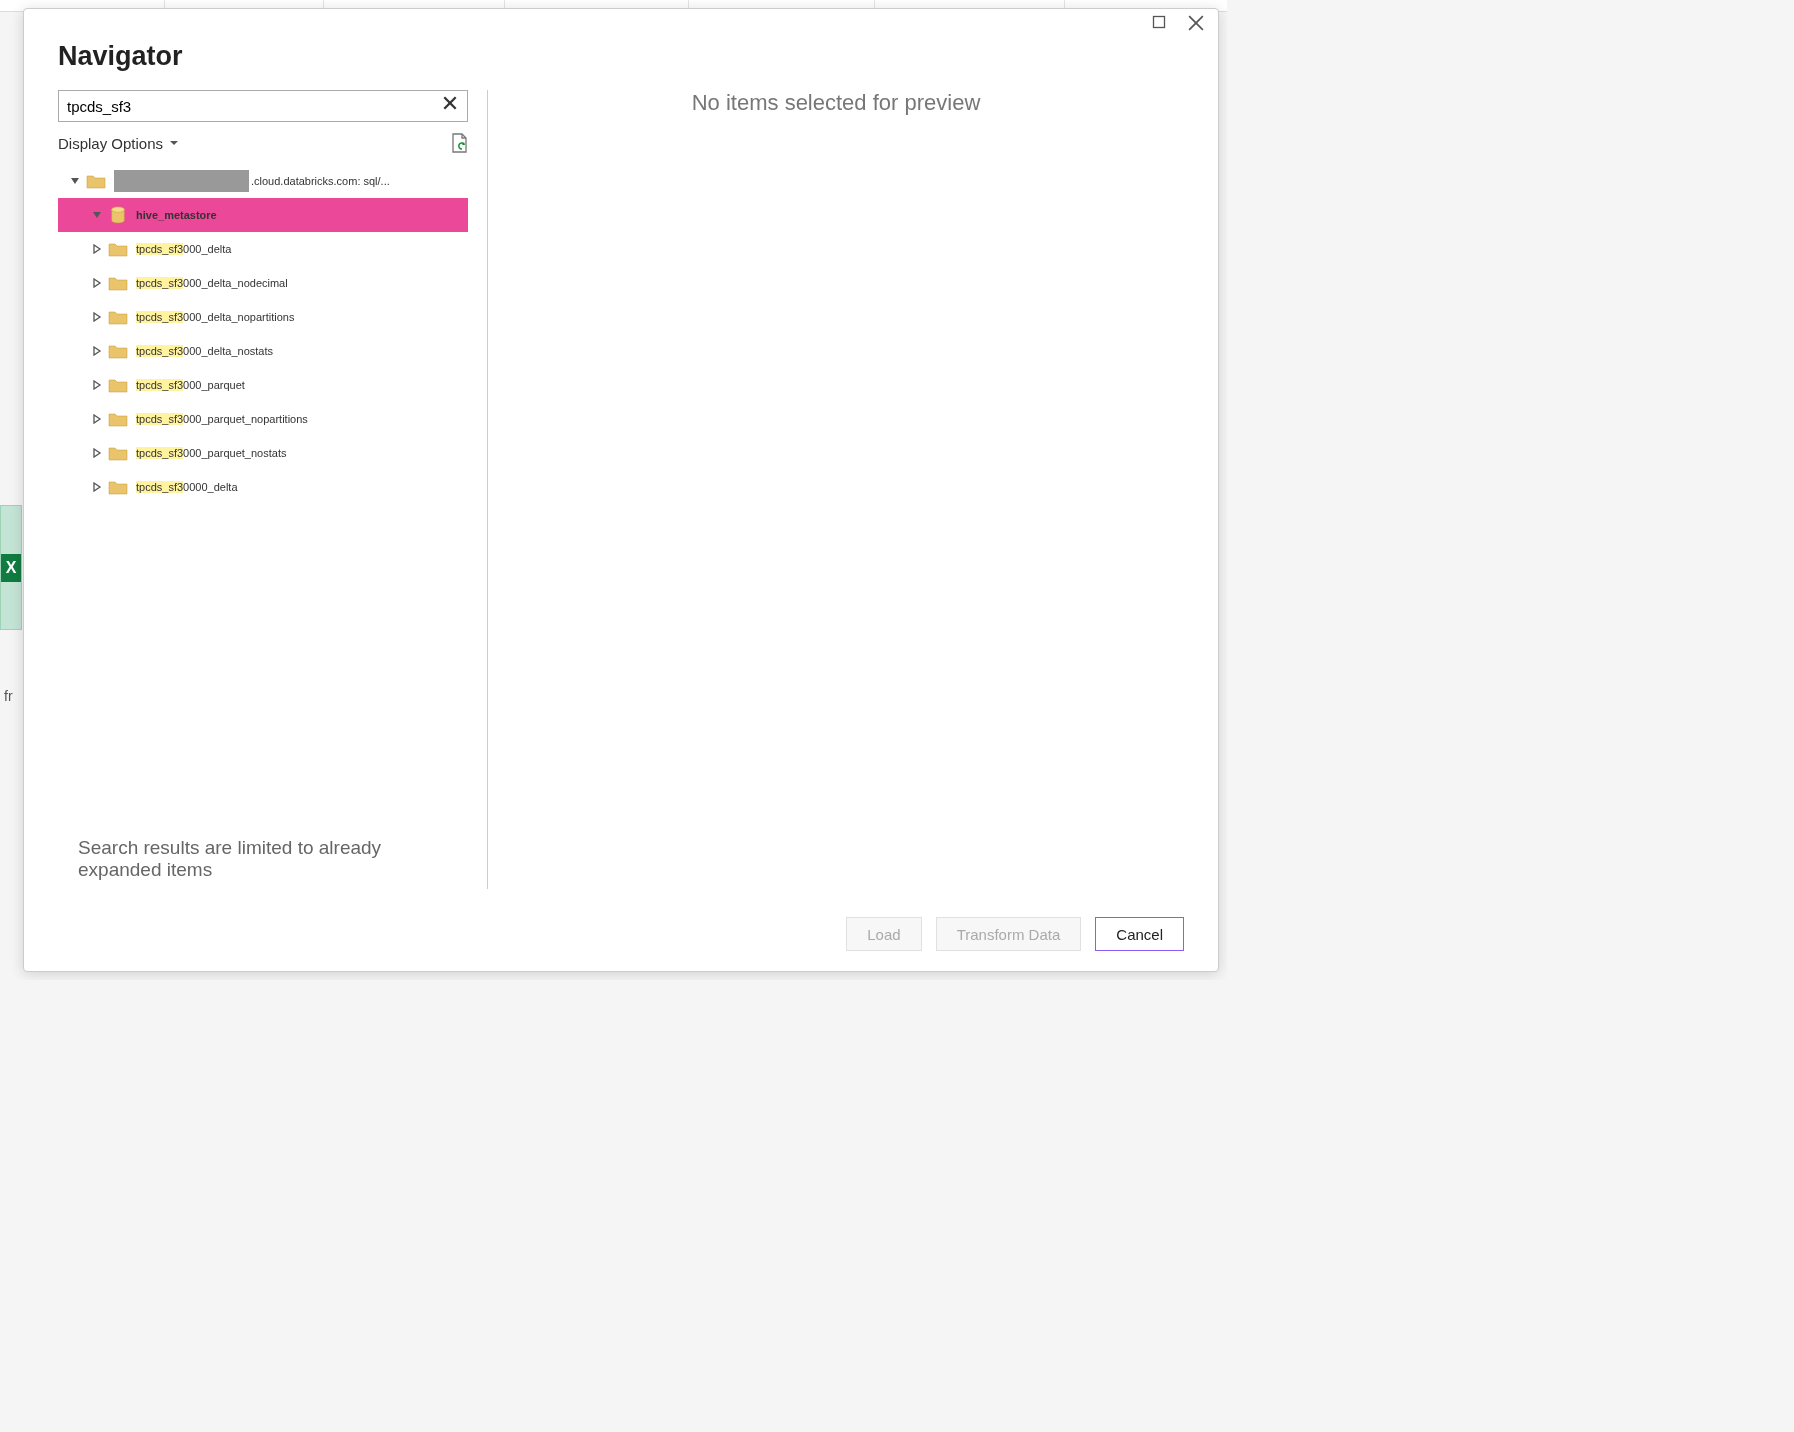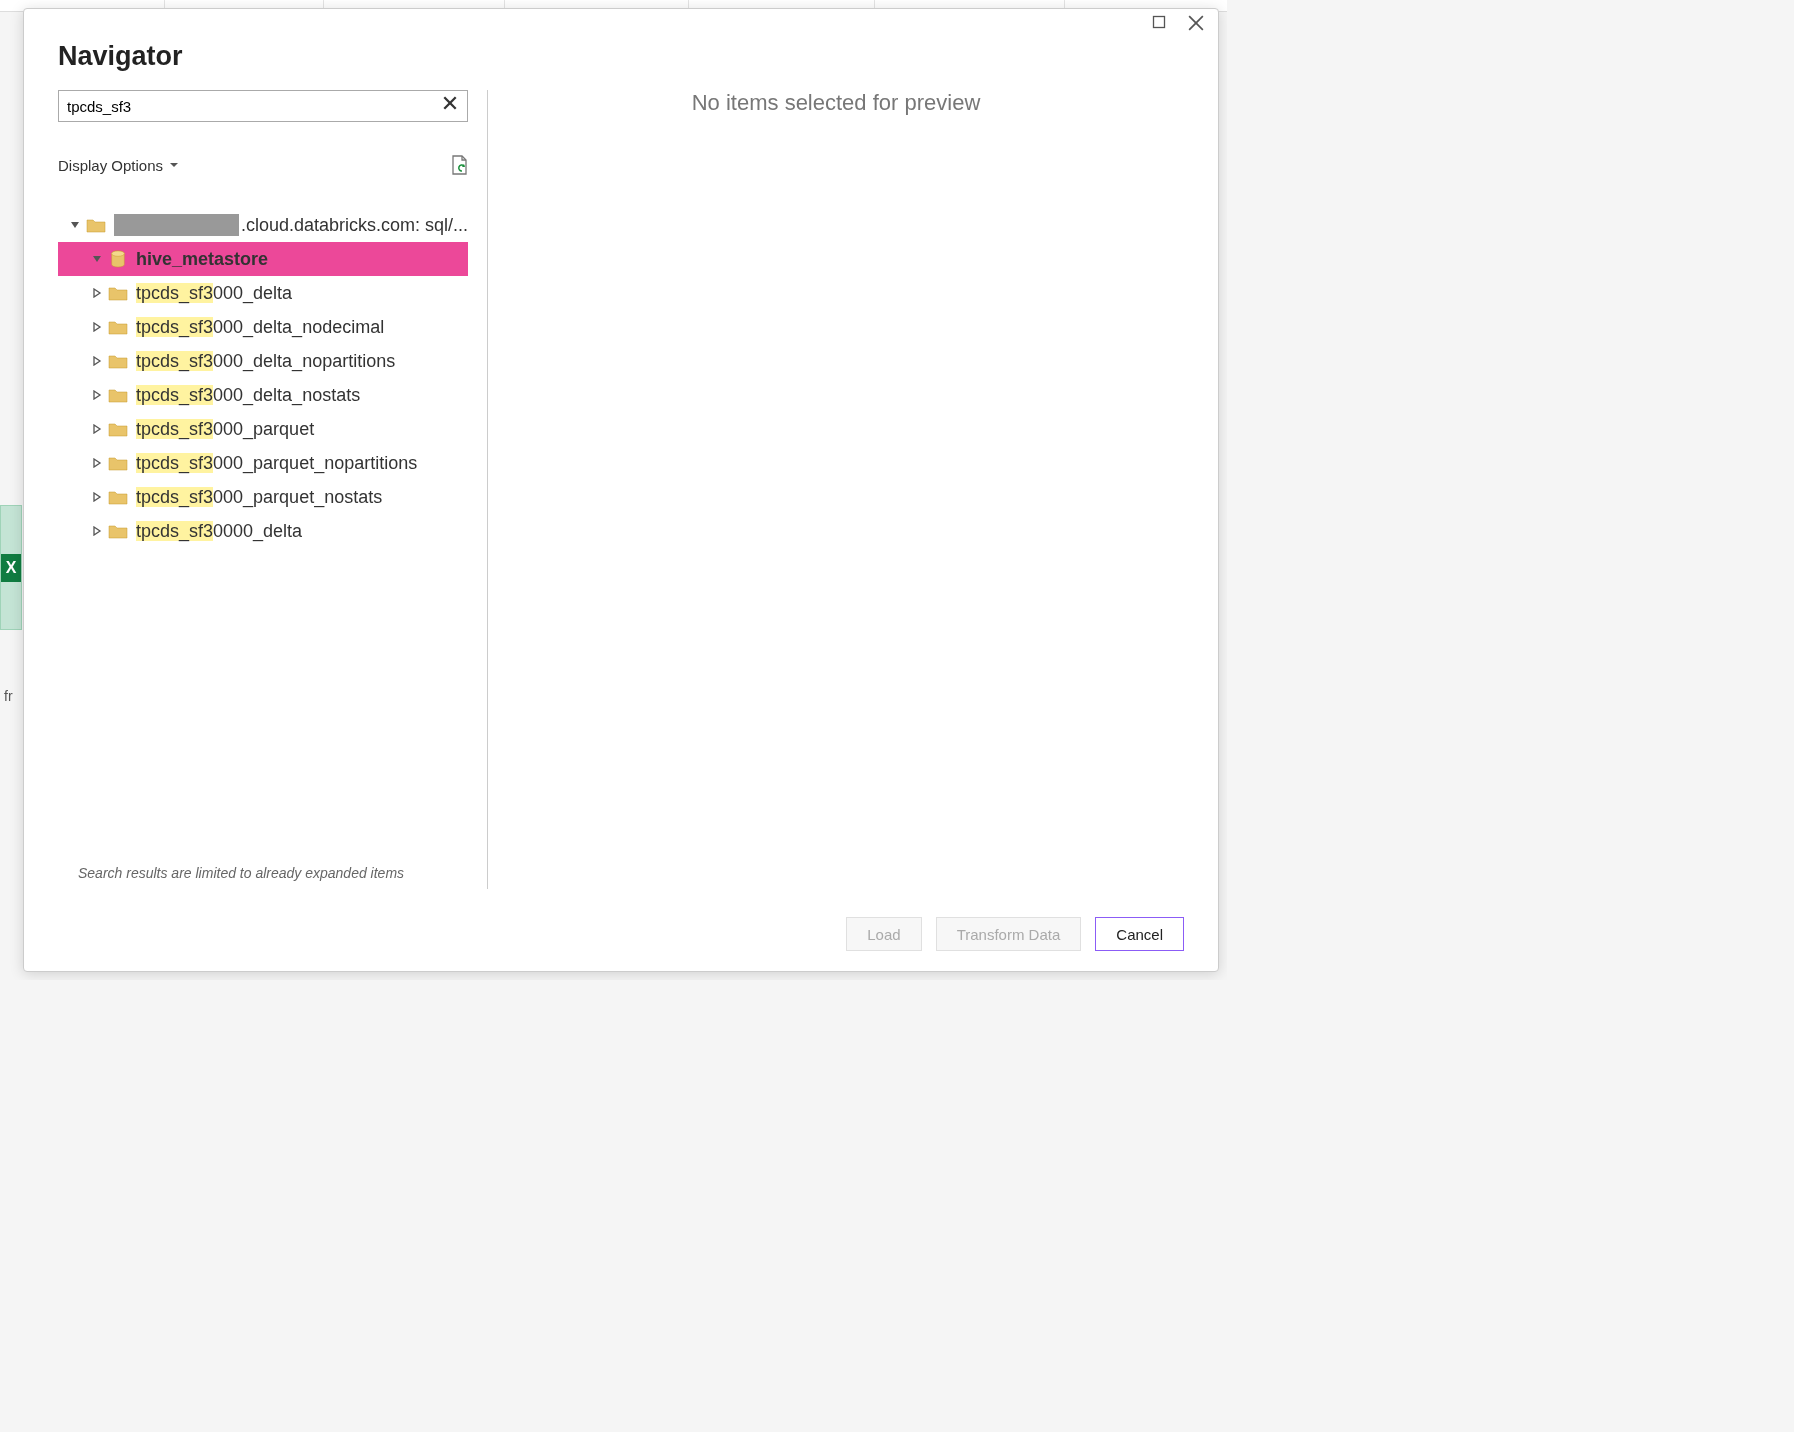--- a/index.html
+++ b/index.html
@@ -87,21 +87,20 @@
     flex: 1;
     display: flex;
     min-height: 0;
   }
   .left-pane {
     width: 430px;
     display: flex;
     flex-direction: column;
     border-right: 1px solid #ccc;
     padding-right: 20px;
-    gap: 22px;
   }
   .search-wrap {
     position: relative;
     width: 410px;
   }
   .search-input {
     width: 100%;
     height: 32px;
     border: 1px solid #aaa;
     padding: 4px 30px 4px 8px;
@@ -136,21 +135,21 @@
     color: #555;
   }
   .refresh-icon {
     width: 18px; height: 22px;
     color: #555;
     cursor: pointer;
   }
   .tree {
     margin-top: 10px;
     width: 410px;
-    font-size: 18px;
+    font-size: 11px;
     line-height: 34px;
     user-select: none;
   }
   .row {
     display: flex;
     align-items: center;
     height: 34px;
     white-space: nowrap;
     overflow: hidden;
     text-overflow: ellipsis;
@@ -176,23 +175,22 @@
     display: inline-block;
     width: 135px; height: 22px;
     background: #999;
     vertical-align: middle;
     margin-right: 2px;
   }
   .hl { background: #fff3a0; }
   .search-note {
     margin-top: auto;
     margin-bottom: 8px;
-    font-style: italic;
     color: #666;
-    font-size: 14px;
+    font-size: 19px;
     padding-left: 20px;
   }
   .right-pane {
     flex: 1;
     display: flex;
     align-items: flex-start;
     justify-content: center;
   }
   .preview-msg {
     font-size: 22px;

